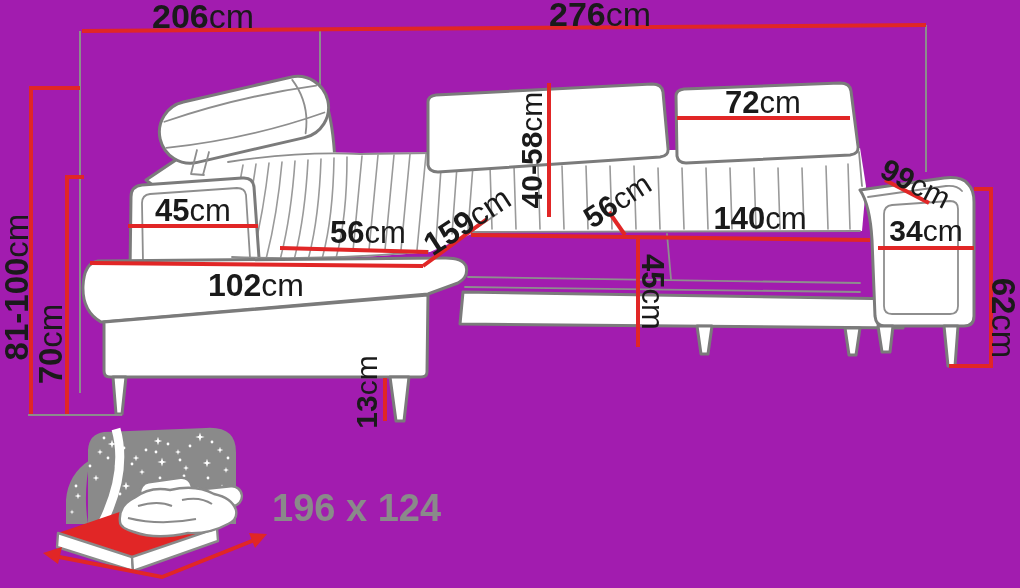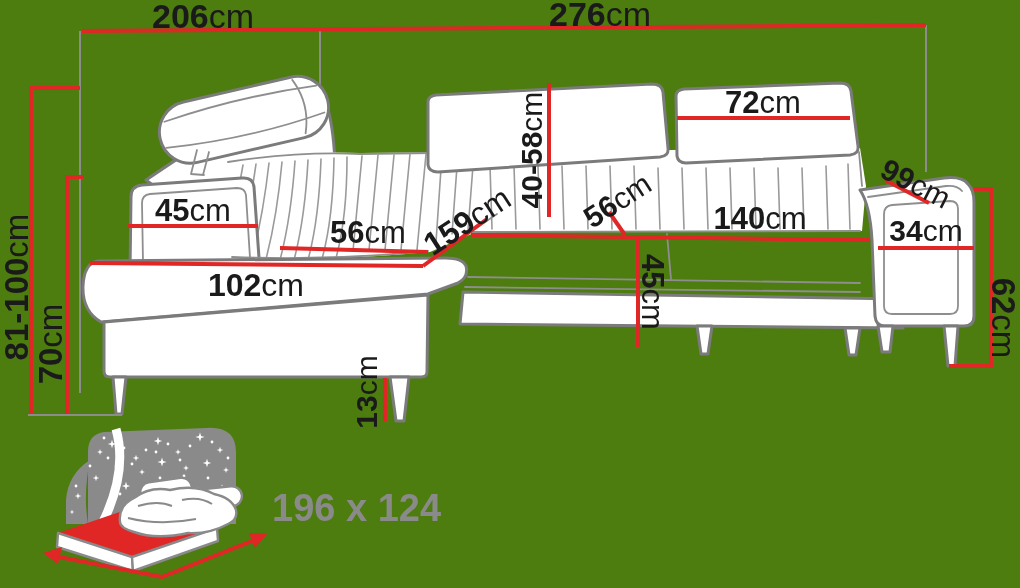--- a/index.html
+++ b/index.html
@@ -1,16 +1,16 @@
 <!DOCTYPE html>
 <html><head>
 <meta charset="utf-8">
 <style>
   html,body{margin:0;padding:0;background:#fff;}
-  #stage{position:relative;width:1020px;height:588px;background:#4d7c0f;overflow:hidden;}
+  #stage{position:relative;width:1020px;height:588px;background:#a21caf;overflow:hidden;}
   svg{display:block;}
   text{font-family:"Liberation Sans", sans-serif;fill:#1a1a1a;}
   .num{font-weight:700;}
   .unit{font-weight:400;}
   .sofa-stroke{stroke:#7b7b7b;stroke-width:3;fill:#fff;stroke-linejoin:round;stroke-linecap:round;}
   .sofa-thin{stroke:#8e8e8e;stroke-width:1.8;fill:none;stroke-linejoin:round;stroke-linecap:round;}
   .pleat{stroke:#9a9a9a;stroke-width:1.6;fill:none;stroke-linecap:round;}
   .refline{stroke:#8c8c8c;stroke-width:2;fill:none;}
   .redline{stroke:#e12626;stroke-width:4;fill:none;stroke-linecap:butt;stroke-linejoin:miter;}
   .icongray{fill:#8a8a8a;}

